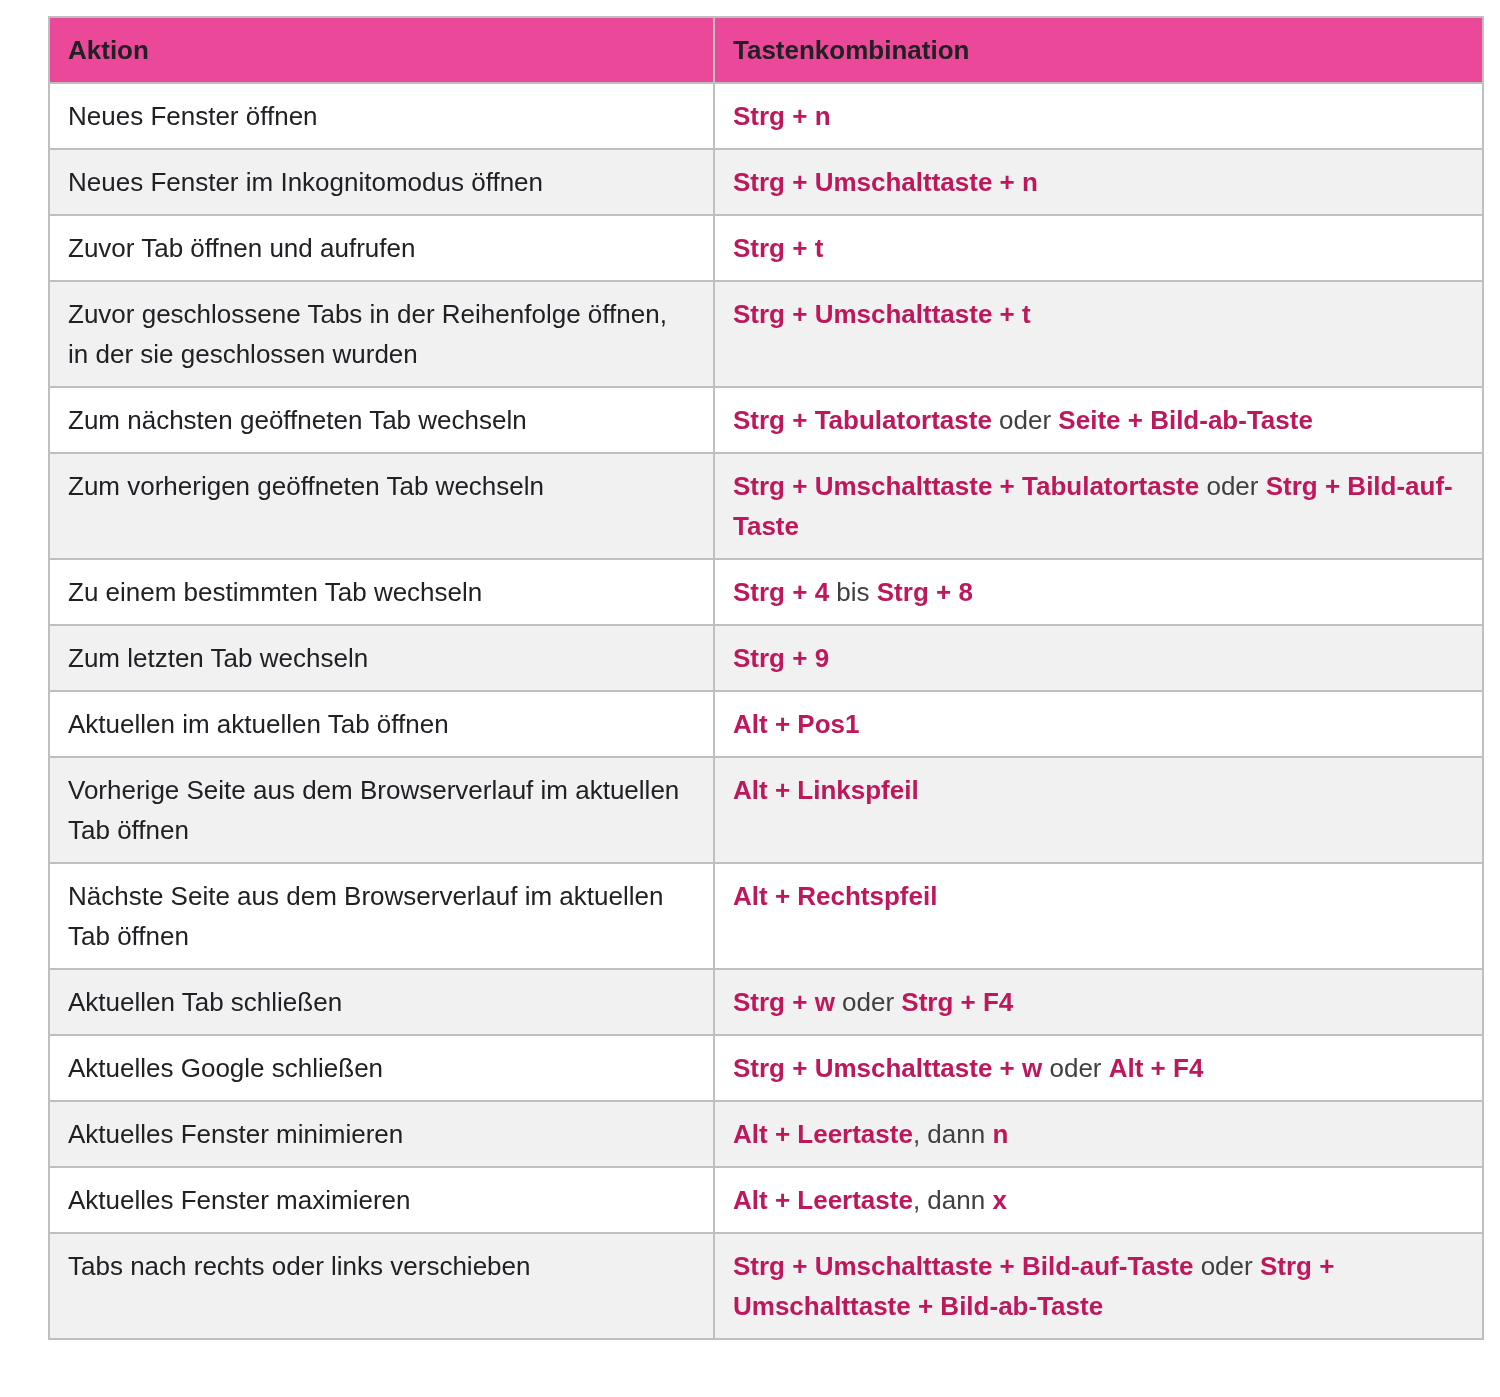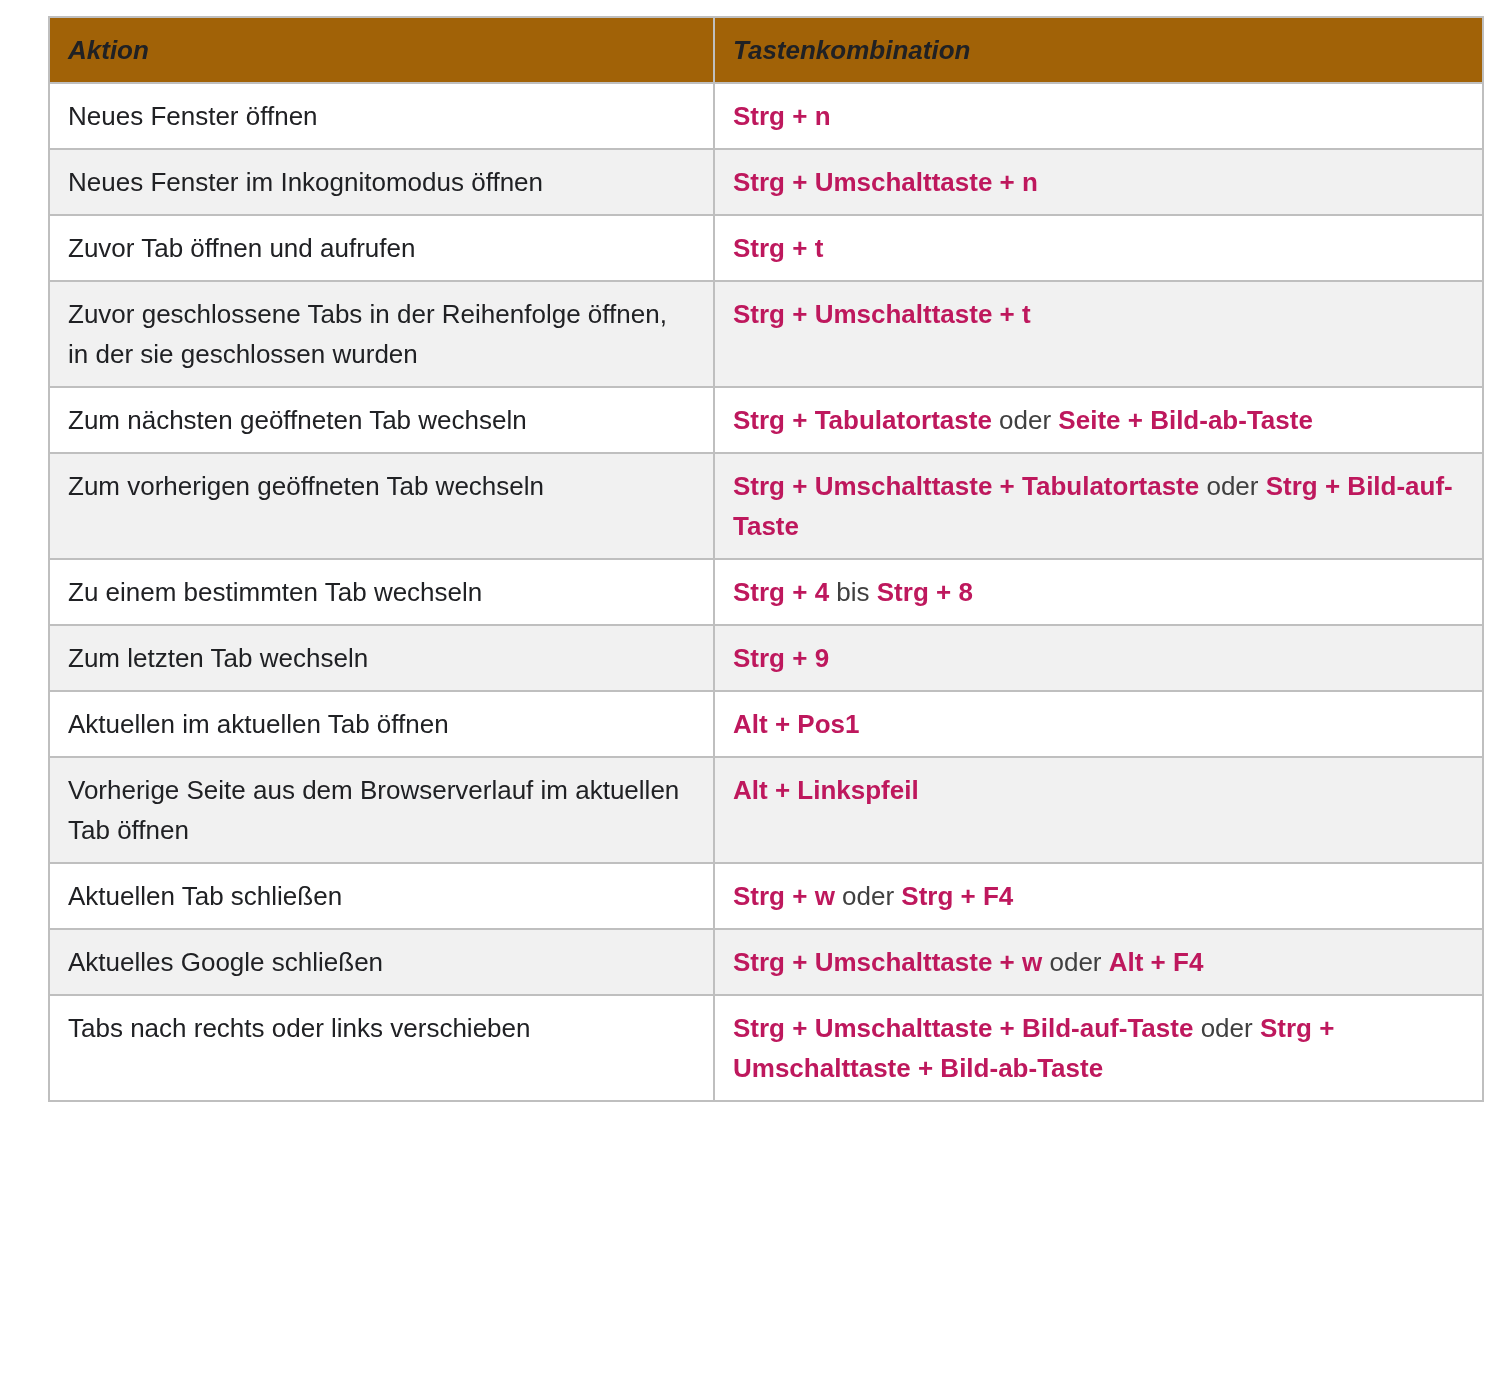--- a/index.html
+++ b/index.html
@@ -27,24 +27,23 @@
     border: 2px solid #bfbfbf;
     padding: 12px 20px 12px 18px;
     font-size: 26px;
     line-height: 40px;
     vertical-align: top;
     text-align: left;
     box-sizing: border-box;
     word-wrap: break-word;
   }
   thead th {
-    background: #a16207;
+    background: #ec4899;
     font-weight: 700;
     color: #202124;
-    font-style: italic;
   }
   td {
     font-weight: 400;
     background: #ffffff;
   }
   tbody tr:nth-child(even) td {
     background: #f1f1f1;
   }
   td strong {
     font-weight: 700;
@@ -105,26 +104,38 @@
         </tr>
         <tr>
           <td>Aktuellen im aktuellen Tab öffnen</td>
           <td><strong>Alt + Pos1</strong></td>
         </tr>
         <tr>
           <td>Vorherige Seite aus dem Browserverlauf im aktuellen Tab öffnen</td>
           <td><strong>Alt + Linkspfeil</strong></td>
         </tr>
         <tr>
+          <td>Nächste Seite aus dem Browserverlauf im aktuellen Tab öffnen</td>
+          <td><strong>Alt + Rechtspfeil</strong></td>
+        </tr>
+        <tr>
           <td>Aktuellen Tab schließen</td>
           <td><strong>Strg + w</strong><span class="connector"> oder </span><strong>Strg + F4</strong></td>
         </tr>
         <tr>
           <td>Aktuelles Google schließen</td>
           <td><strong>Strg + Umschalttaste + w</strong><span class="connector"> oder </span><strong>Alt + F4</strong></td>
+        </tr>
+        <tr>
+          <td>Aktuelles Fenster minimieren</td>
+          <td><strong>Alt + Leertaste</strong><span class="connector">, dann </span><strong>n</strong></td>
+        </tr>
+        <tr>
+          <td>Aktuelles Fenster maximieren</td>
+          <td><strong>Alt + Leertaste</strong><span class="connector">, dann </span><strong>x</strong></td>
         </tr>
         <tr>
           <td>Tabs nach rechts oder links verschieben</td>
           <td><strong>Strg + Umschalttaste + Bild-auf-Taste</strong><span class="connector"> oder </span><strong>Strg + Umschalttaste + Bild-ab-Taste</strong></td>
         </tr>
       </tbody>
   </table>
 </div>
 
 </body></html>

